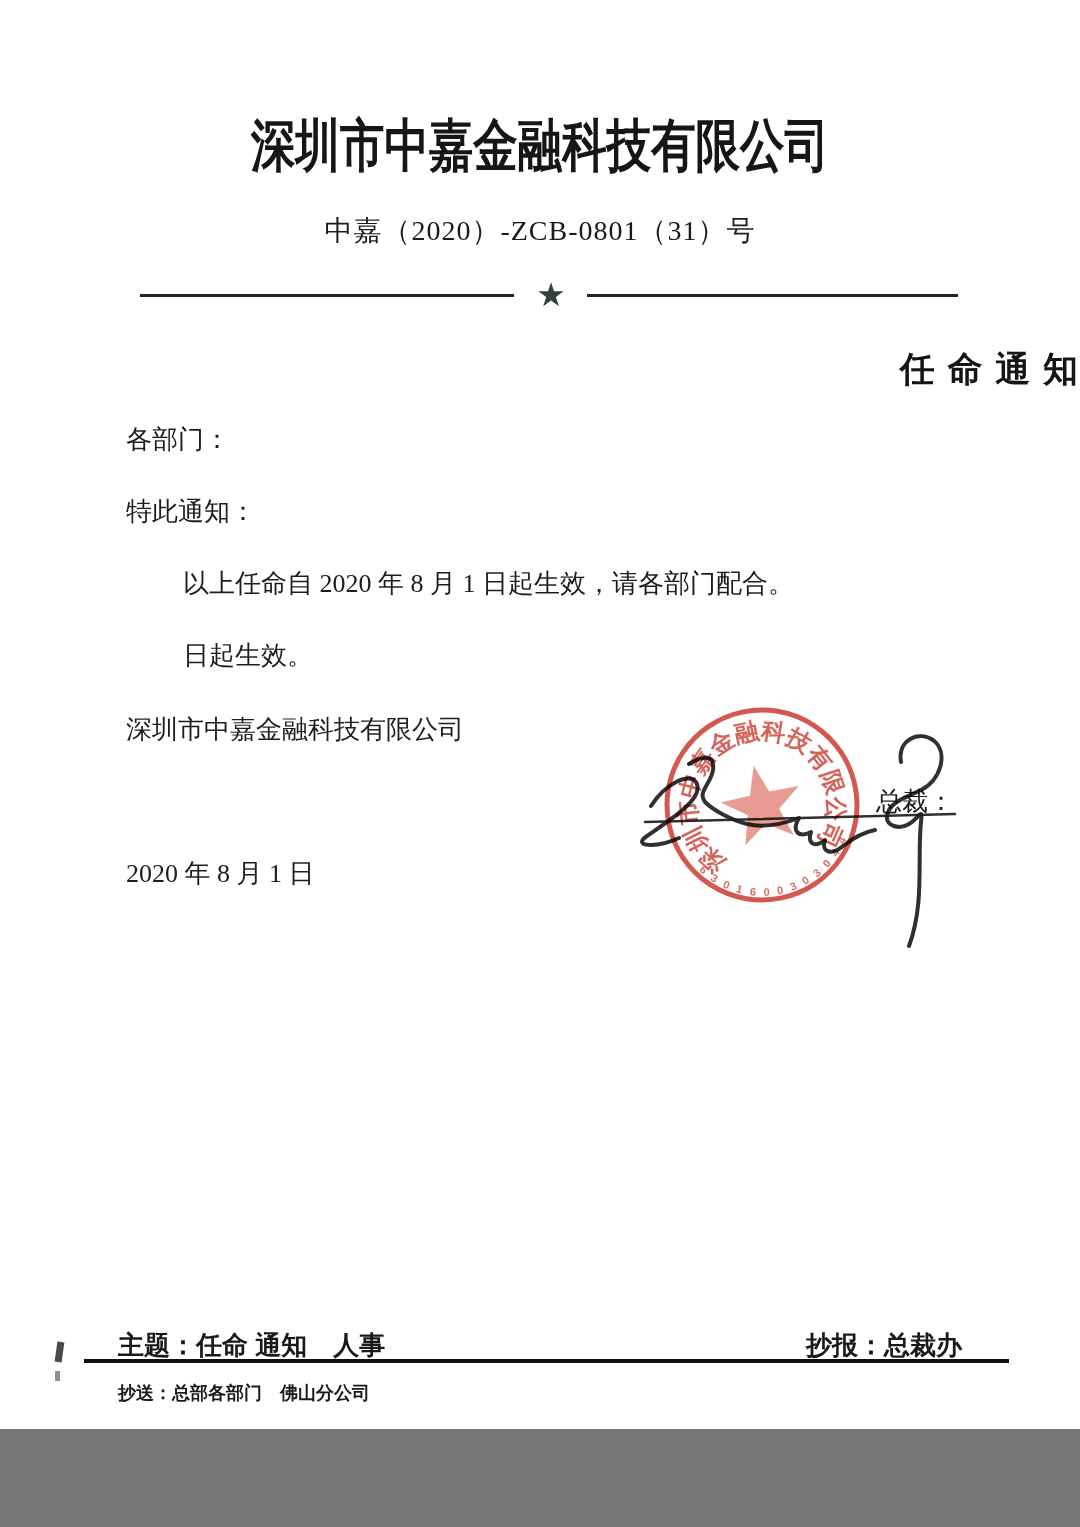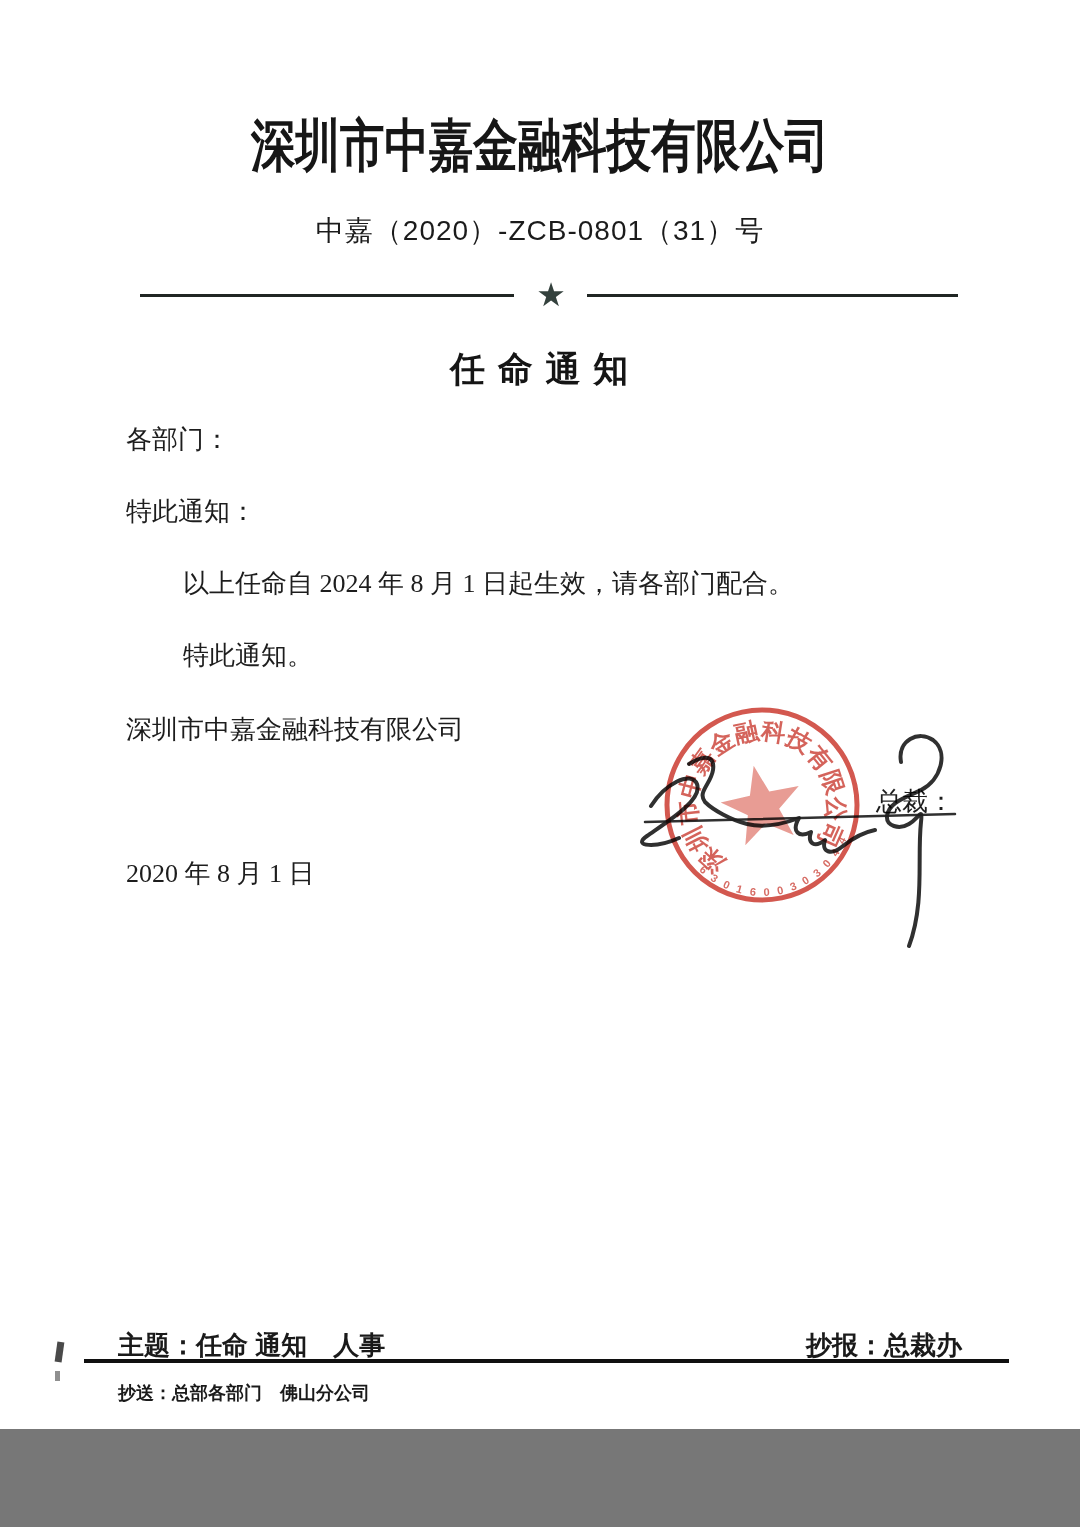--- a/index.html
+++ b/index.html
@@ -13,34 +13,34 @@
   
   .company-title{
     position:absolute; top:108px; left:0; right:0;
     text-align:center; font-family:"Liberation Sans","DejaVu Sans",sans-serif;
     font-weight:700; font-size:57px; color:#161616;
     transform:scaleX(0.78); transform-origin:center; letter-spacing:0px;
     white-space:nowrap;
   }
   .doc-number{
     position:absolute; top:212px; left:0; right:0;
-    text-align:center; font-family:Liberation Sans, sans-serif;
+    text-align:center; font-family:Liberation Serif, serif;
     font-weight:500; font-size:28px; color:#1b1b1b; letter-spacing:1px;
   }
   .divider-line{position:absolute; top:294px; height:3px; background:#202623;}
   .divider-left{left:140px; width:374px;}
   .divider-right{left:587px; width:371px;}
   .divider-star{
     position:absolute; top:277px; left:517px; width:68px; text-align:center;
     font-size:33px; line-height:36px; color:#34413d;
     font-family:"DejaVu Sans",sans-serif;
   }
   .notice-title{
     position:absolute; top:346px; left:0; right:0;
-    text-align:center; font-weight:700; font-size:35px; color:#151515;
+    text-align:right; font-weight:700; font-size:35px; color:#151515;
     letter-spacing:2px; white-space:pre;
   }
   
   .body-flow{position:absolute; top:400px; left:118px; width:844px; font-size:26px; line-height:64px;}
   .body-flow p{margin:8px; padding:0;}
   .para-names{text-align:justify; text-indent:57px;}
   .indent{text-indent:57px;}
   .bold{font-weight:700;}
   
   .sig-block{position:relative; margin-top:10px; height:212px;}
@@ -96,22 +96,22 @@
 
   <div class="divider-line divider-left"></div>
   <div class="divider-star">★</div>
   <div class="divider-line divider-right"></div>
 
   <div class="notice-title">任 命 通 知</div>
 
   <div class="body-flow">
     <p>各部门：</p>
     <p>特此通知：</p>
-    <p class="indent">以上任命自 2024 年 8 月 1 日起生效，请各部门配合。</p>
-    <p class="indent">特此通知。</p>
+    <p class="indent">以上任命自 2020 年 8 月 1 日起生效，请各部门配合。</p>
+    <p class="indent">日起生效。</p>
 
     <div class="sig-block">
       <svg class="seal" id="seal-svg" width="204" height="204" viewBox="0 0 204 204">
         <circle cx="102" cy="102" r="95"></circle>
         <polygon class="seal-star" points="102,62 111.9,90.4 141.9,91 118,109.2 126.7,138 102,120.8 77.3,138 86,109.2 62.1,91 92.1,90.4"></polygon>
       <text x="102" y="36" transform="rotate(-126 102 102)" class="seal-char">深</text>
           <text x="102" y="36" transform="rotate(-105 102 102)" class="seal-char">圳</text>
           <text x="102" y="36" transform="rotate(-84 102 102)" class="seal-char">市</text>
           <text x="102" y="36" transform="rotate(-63 102 102)" class="seal-char">中</text>
           <text x="102" y="36" transform="rotate(-42 102 102)" class="seal-char">嘉</text>

